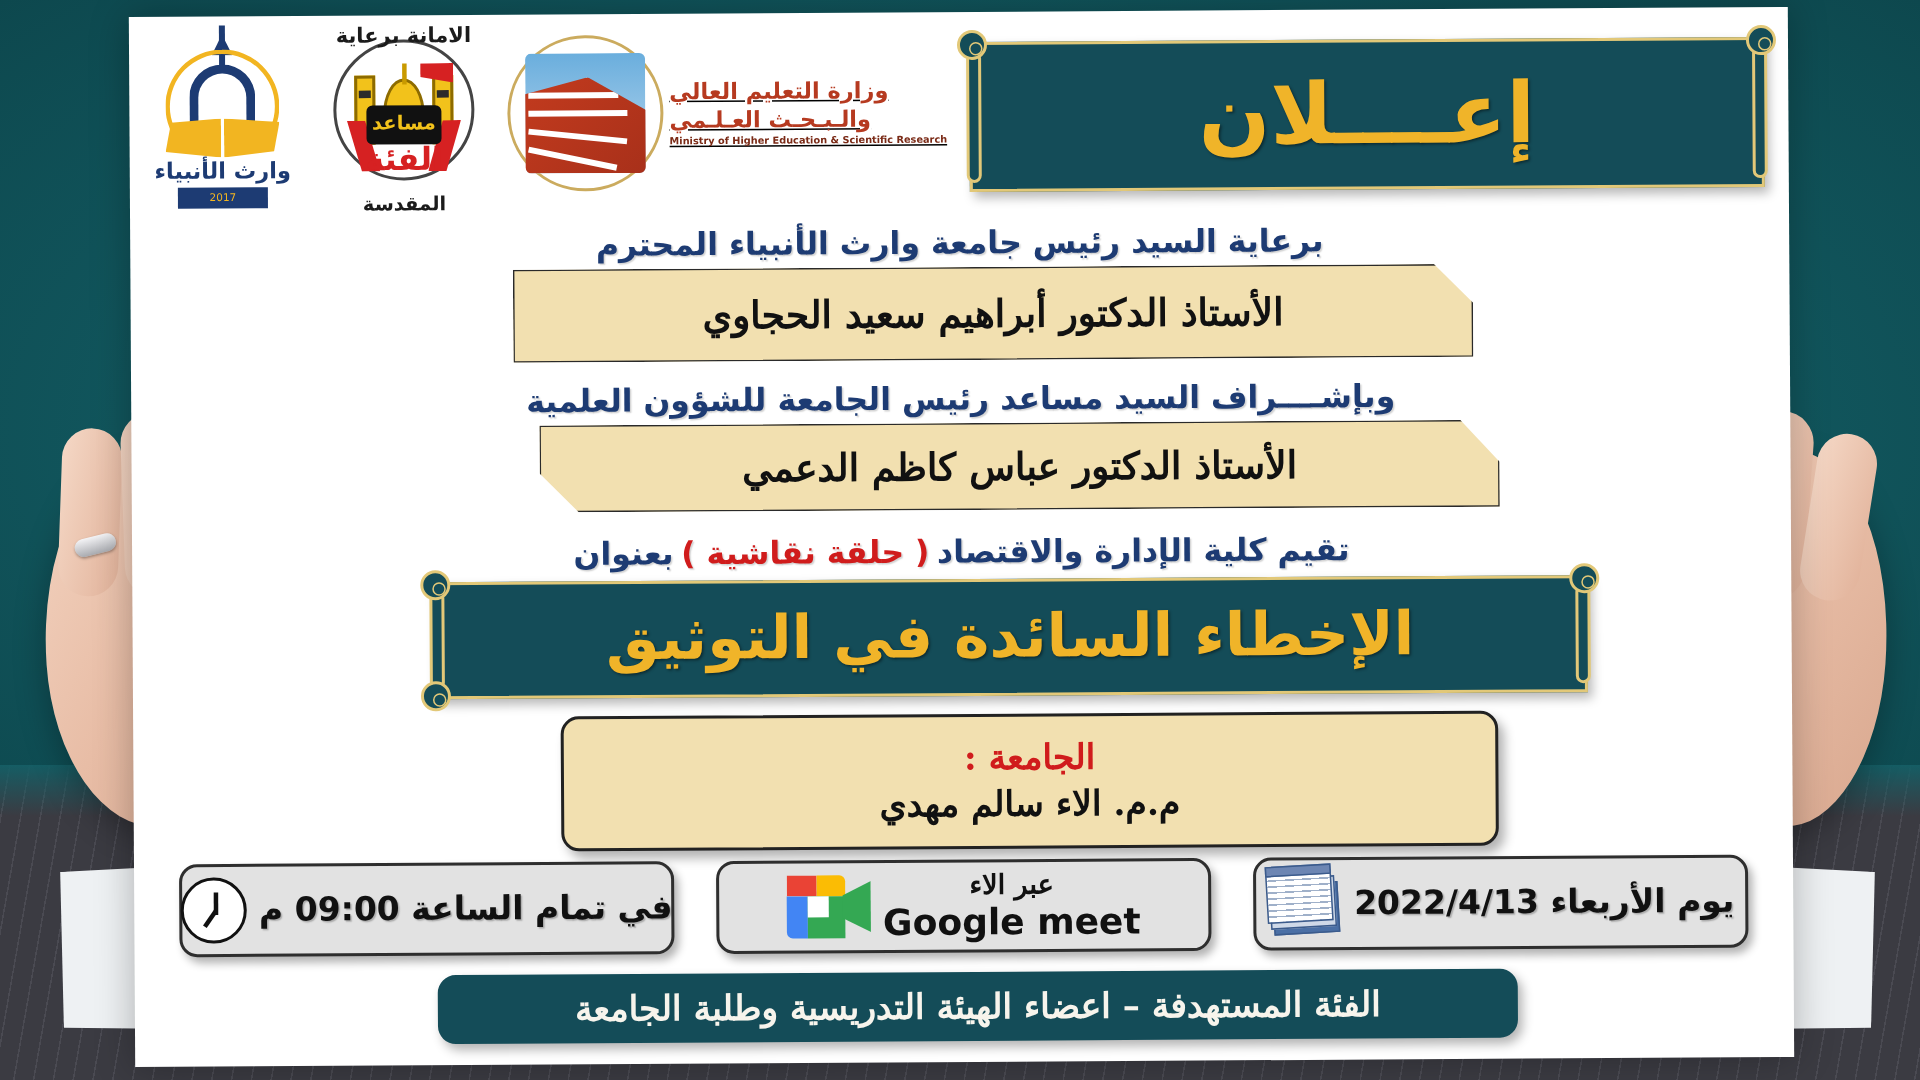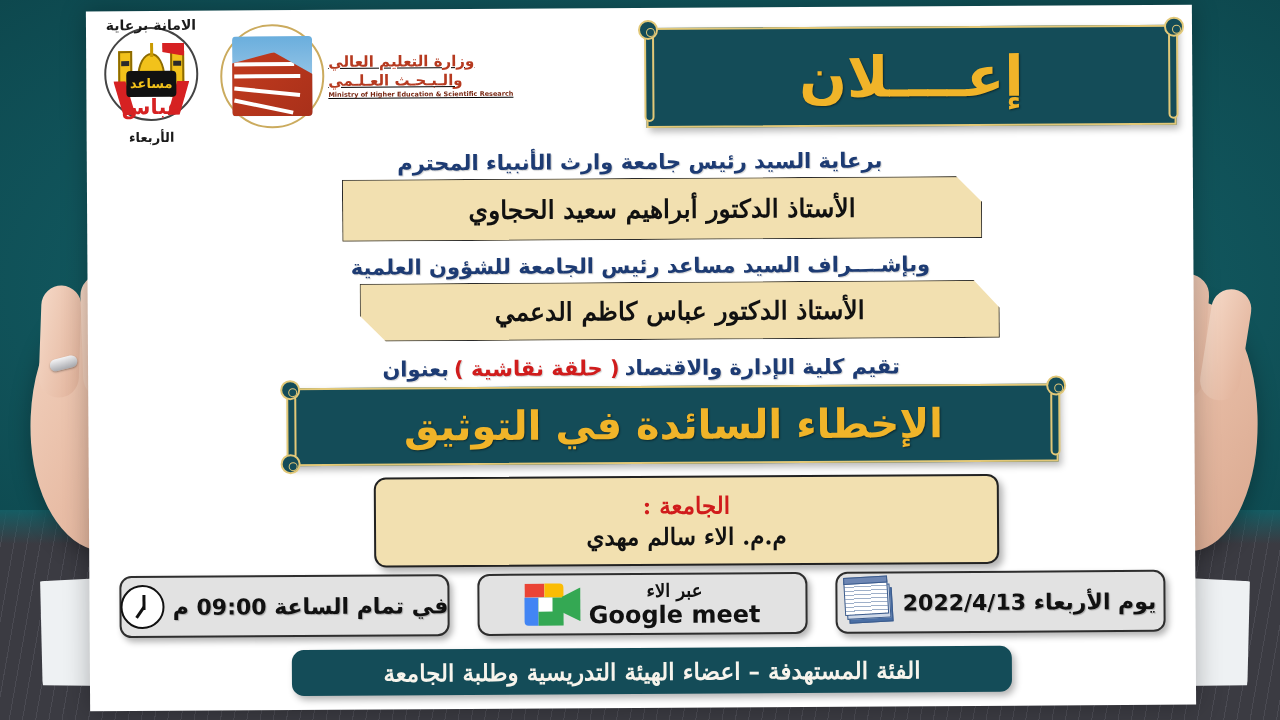--- a/index.html
+++ b/index.html
@@ -258,33 +258,41 @@
     <div class="finger" style="left:92px;  top:-14px; width:40px; height:112px; transform:rotate(5deg);"></div>
     <div class="ring" style="left:46px; top:62px; transform:rotate(8deg);"></div>
   </div>
 </div>
 
 <div id="board">
 <div id="board-inner">
 
   <div class="logo-row">
 
+    <div class="logo logo-uni">
+      <div class="uni-minaret"></div>
+      <div class="uni-ring"></div>
+      <div class="uni-arch"></div>
+      <div class="uni-book"></div>
+      <div class="uni-arab">وارث الأنبياء</div>
+      <div class="uni-base">2017</div>
+    </div>
 
     <div class="logo logo-shrine">
       <div class="sh-circle"></div>
       <div class="sh-text-top">الامانة برعاية</div>
       <div class="sh-min l"></div>
       <div class="sh-min r"></div>
       <div class="sh-flag"></div>
       <div class="sh-dome"></div>
       <div class="sh-red-l"></div>
       <div class="sh-red-r"></div>
       <div class="sh-word">مساعد</div>
-      <div class="sh-kaf">عباس</div>
-      <div class="sh-text-bot">الأربعاء</div>
+      <div class="sh-kaf">الفئة</div>
+      <div class="sh-text-bot">المقدسة</div>
     </div>
 
     <div class="logo logo-min">
       <div class="min-emblem">
         <div class="min-oval"></div>
         <div class="min-inner">
           <div class="min-sky"></div>
           <div class="min-mtn"></div>
           <div class="min-book">
             <div class="min-ray" style="left:4px; top:10px; width:60px;"></div>

